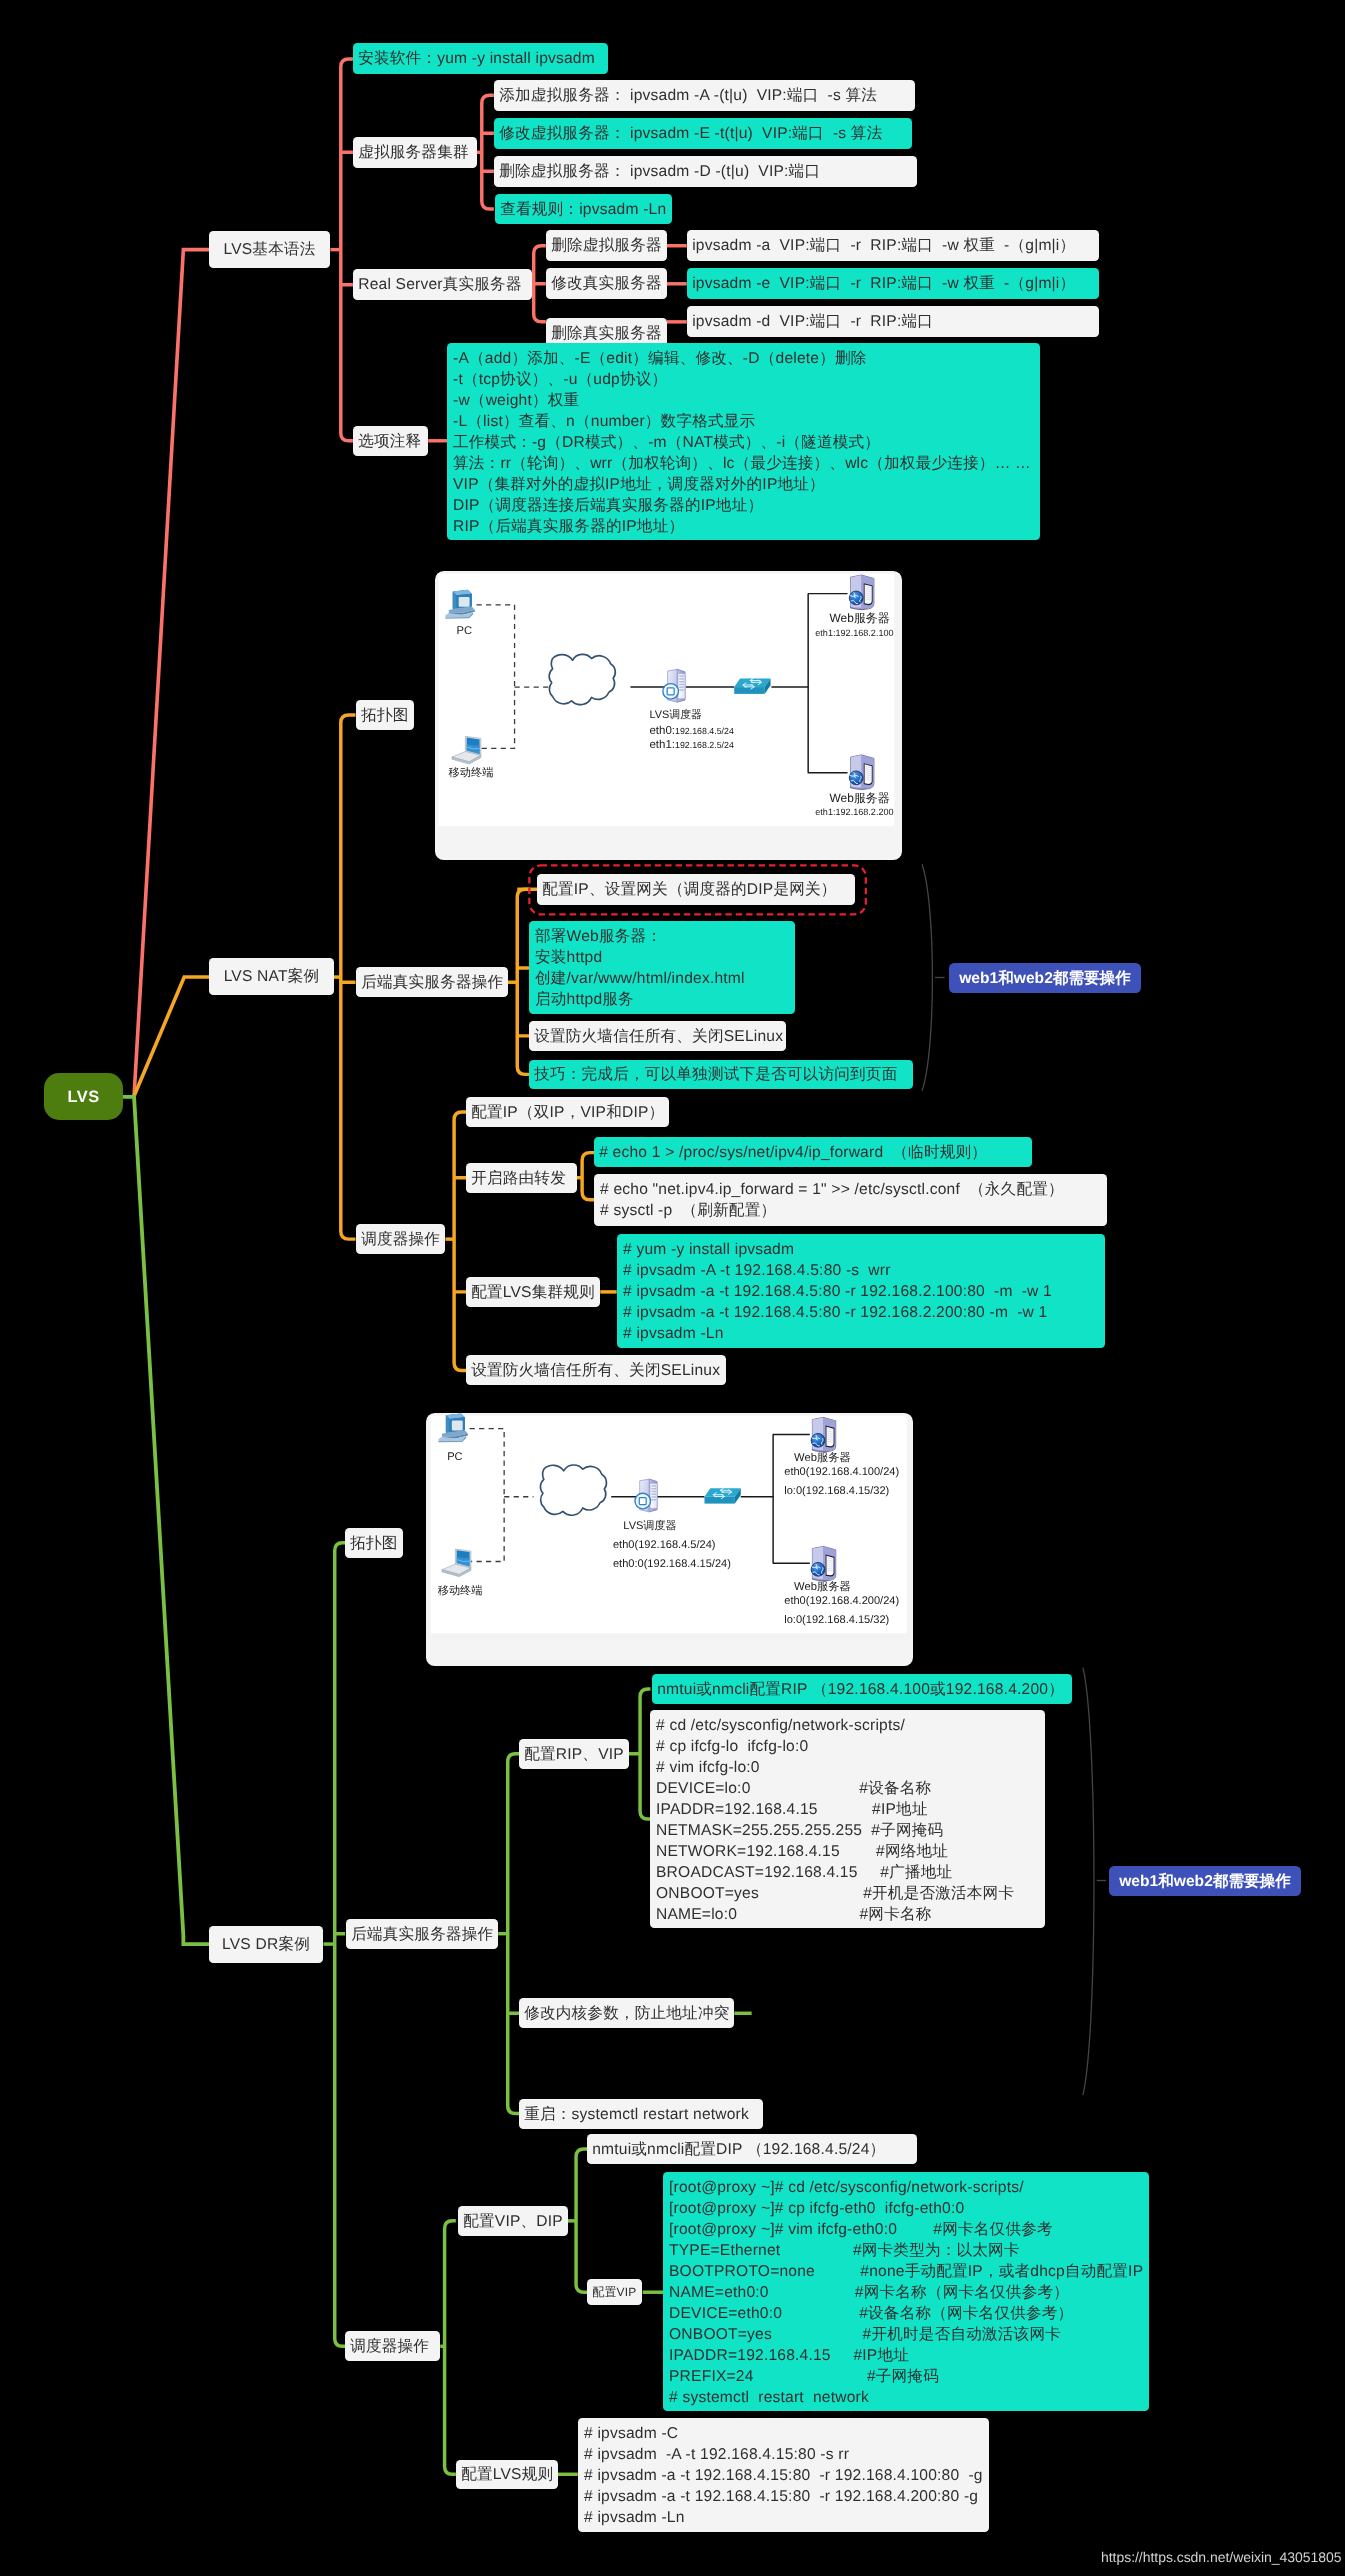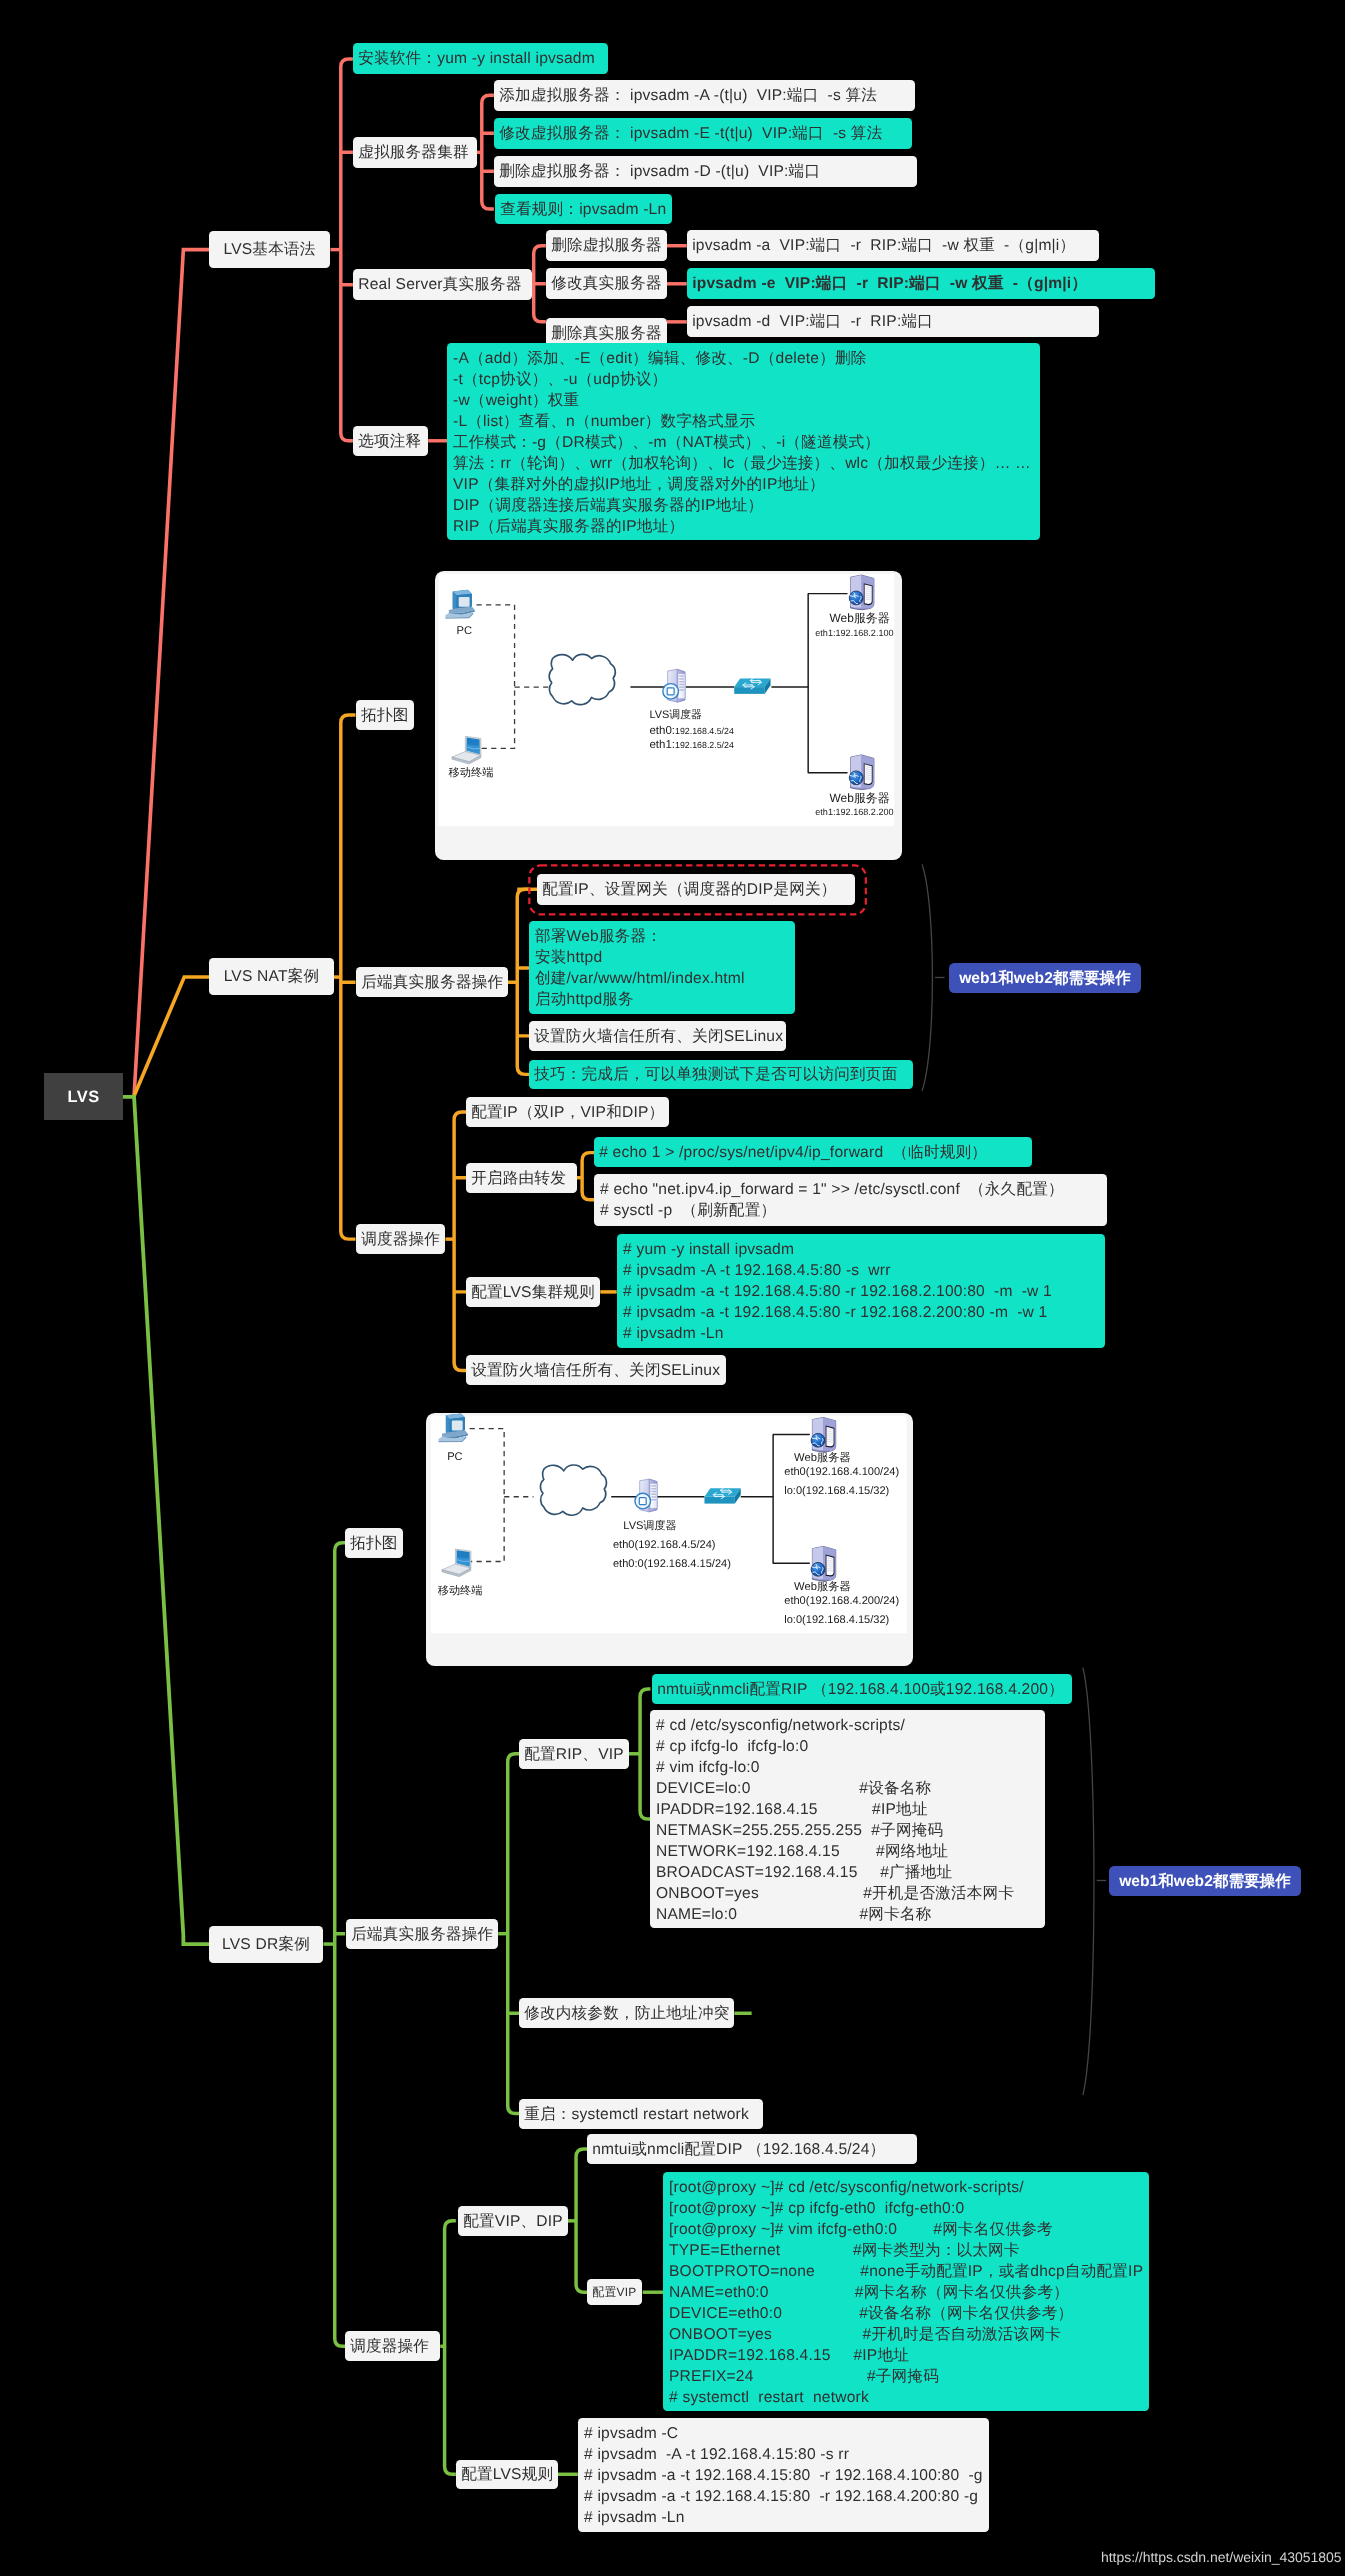--- a/index.html
+++ b/index.html
@@ -11,22 +11,22 @@
   svg.lay{position:absolute;left:0;top:0;width:1345px;height:2576px;}
   svg.topo{position:absolute;left:0;top:0;}
   svg.topo text{font-family:"Liberation Sans","DejaVu Sans",sans-serif;
        -webkit-font-smoothing:antialiased;text-rendering:geometricPrecision;}
   .node{position:absolute;box-sizing:border-box;border-radius:4.3px;white-space:pre;
         font-size:15.6px;letter-spacing:0.2px;color:#2f2f2f;padding:0 5.2px;
         display:flex;align-items:center;}
   .node.w{background:#f4f4f4;}
   .node.c{background:#11e3c7;}
   .node.ml{display:block;line-height:21px;padding:5.2px 6px;}
-  .root{position:absolute;background:#404040;color:#fff;font-weight:bold;
-        border-radius:0;font-size:16.4px;letter-spacing:0.5px;box-sizing:border-box;
+  .root{position:absolute;background:#4d7c0f;color:#fff;font-weight:bold;
+        border-radius:15px;font-size:16.4px;letter-spacing:0.5px;box-sizing:border-box;
         display:flex;align-items:center;justify-content:center;padding-top:2.6px;}
   .tag{position:absolute;background:#3d51b8;color:#fff;font-weight:bold;border-radius:5.2px;
        font-size:15.6px;box-sizing:border-box;white-space:pre;display:flex;align-items:center;justify-content:center;}
   .card{position:absolute;background:#f4f4f4;border-radius:8.7px;box-sizing:border-box;
         -webkit-font-smoothing:antialiased;}
   svg,svg *{-webkit-font-smoothing:antialiased;}
   .wm{position:absolute;color:#d2d2d2;font-size:14px;white-space:pre;letter-spacing:-0.04px;}
 </style>
 </head>
 <body>
@@ -363,21 +363,21 @@
 <div class="node w" style="left:353px;top:137px;width:124px;height:31px;">虚拟服务器集群</div>
 <div class="node w" style="left:494px;top:80px;width:421px;height:31px;">添加虚拟服务器： ipvsadm -A -(t|u)  VIP:端口  -s 算法</div>
 <div class="node c" style="left:494px;top:118px;width:418px;height:31px;">修改虚拟服务器： ipvsadm -E -t(t|u)  VIP:端口  -s 算法</div>
 <div class="node w" style="left:494px;top:156px;width:423px;height:31px;">删除虚拟服务器： ipvsadm -D -(t|u)  VIP:端口</div>
 <div class="node c" style="left:495px;top:194px;width:177px;height:30px;">查看规则：ipvsadm -Ln</div>
 <div class="node w" style="left:353px;top:269px;width:179px;height:31px;">Real Server真实服务器</div>
 <div class="node w" style="left:546px;top:230px;width:121px;height:31px;">删除虚拟服务器</div>
 <div class="node w" style="left:546px;top:268px;width:121px;height:31px;">修改真实服务器</div>
 <div class="node w" style="left:546px;top:318px;width:121px;height:31px;">删除真实服务器</div>
 <div class="node w" style="left:687px;top:230px;width:412px;height:31px;">ipvsadm -a  VIP:端口  -r  RIP:端口  -w 权重  -（g|m|i）</div>
-<div class="node c" style="left:687px;top:268px;width:468px;height:31px;font-weight:bold;">ipvsadm -e  VIP:端口  -r  RIP:端口  -w 权重  -（g|m|i）</div>
+<div class="node c" style="left:687px;top:268px;width:412px;height:31px;">ipvsadm -e  VIP:端口  -r  RIP:端口  -w 权重  -（g|m|i）</div>
 <div class="node w" style="left:687px;top:306px;width:412px;height:31px;">ipvsadm -d  VIP:端口  -r  RIP:端口</div>
 <div class="node w" style="left:353px;top:426px;width:75px;height:30px;">选项注释</div>
 <div class="node c ml" style="left:447px;top:343px;width:593px;height:197px;">-A（add）添加、-E（edit）编辑、修改、-D（delete）删除
 -t（tcp协议）、-u（udp协议）
 -w（weight）权重
 -L（list）查看、n（number）数字格式显示
 工作模式：-g（DR模式）、-m（NAT模式）、-i（隧道模式）
 算法：rr（轮询）、wrr（加权轮询）、lc（最少连接）、wlc（加权最少连接）… …
 VIP（集群对外的虚拟IP地址，调度器对外的IP地址）
 DIP（调度器连接后端真实服务器的IP地址）

